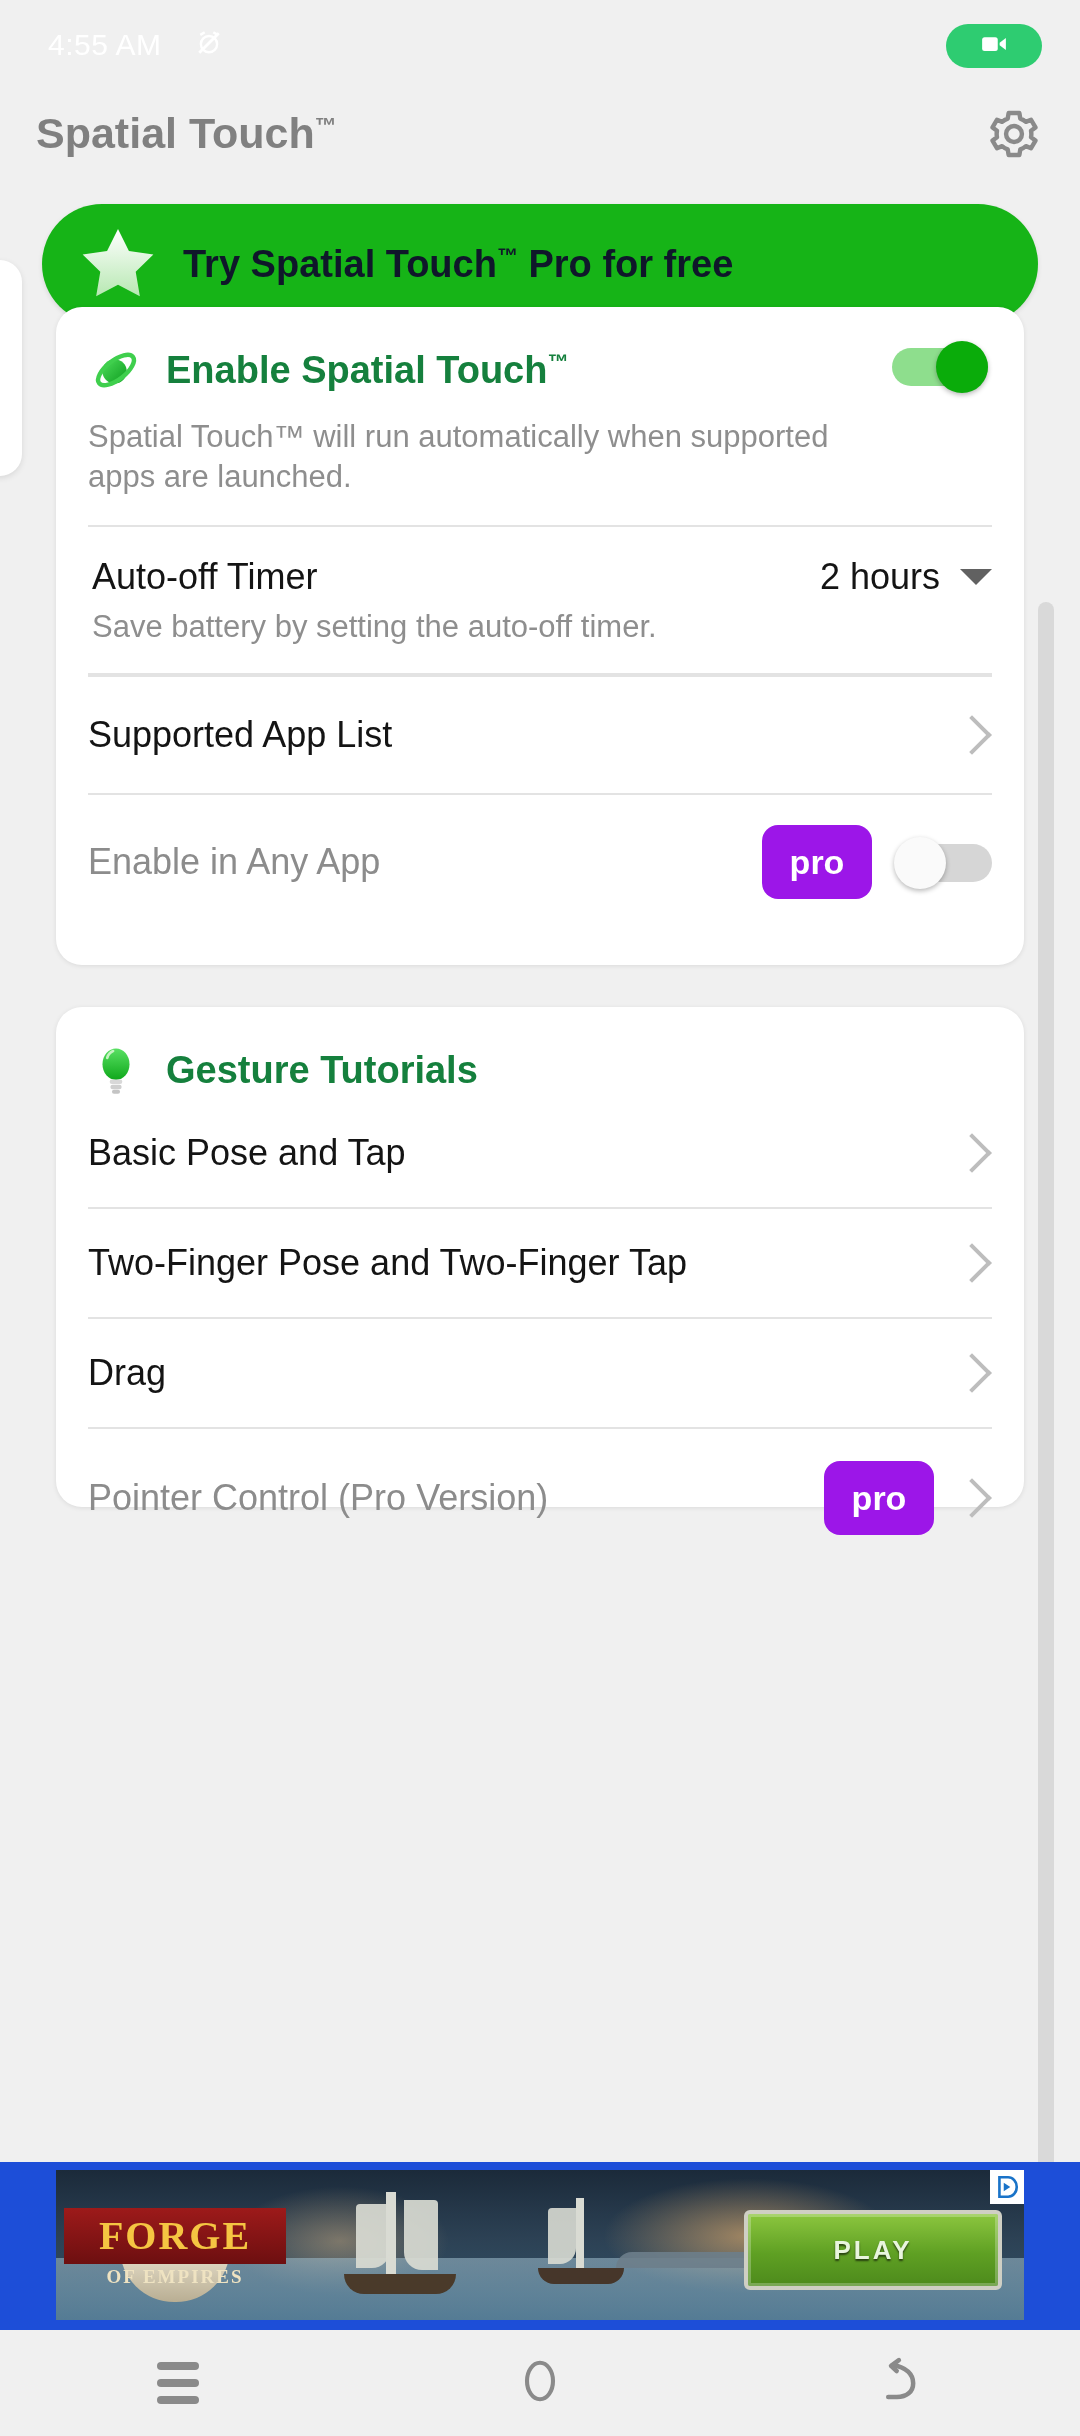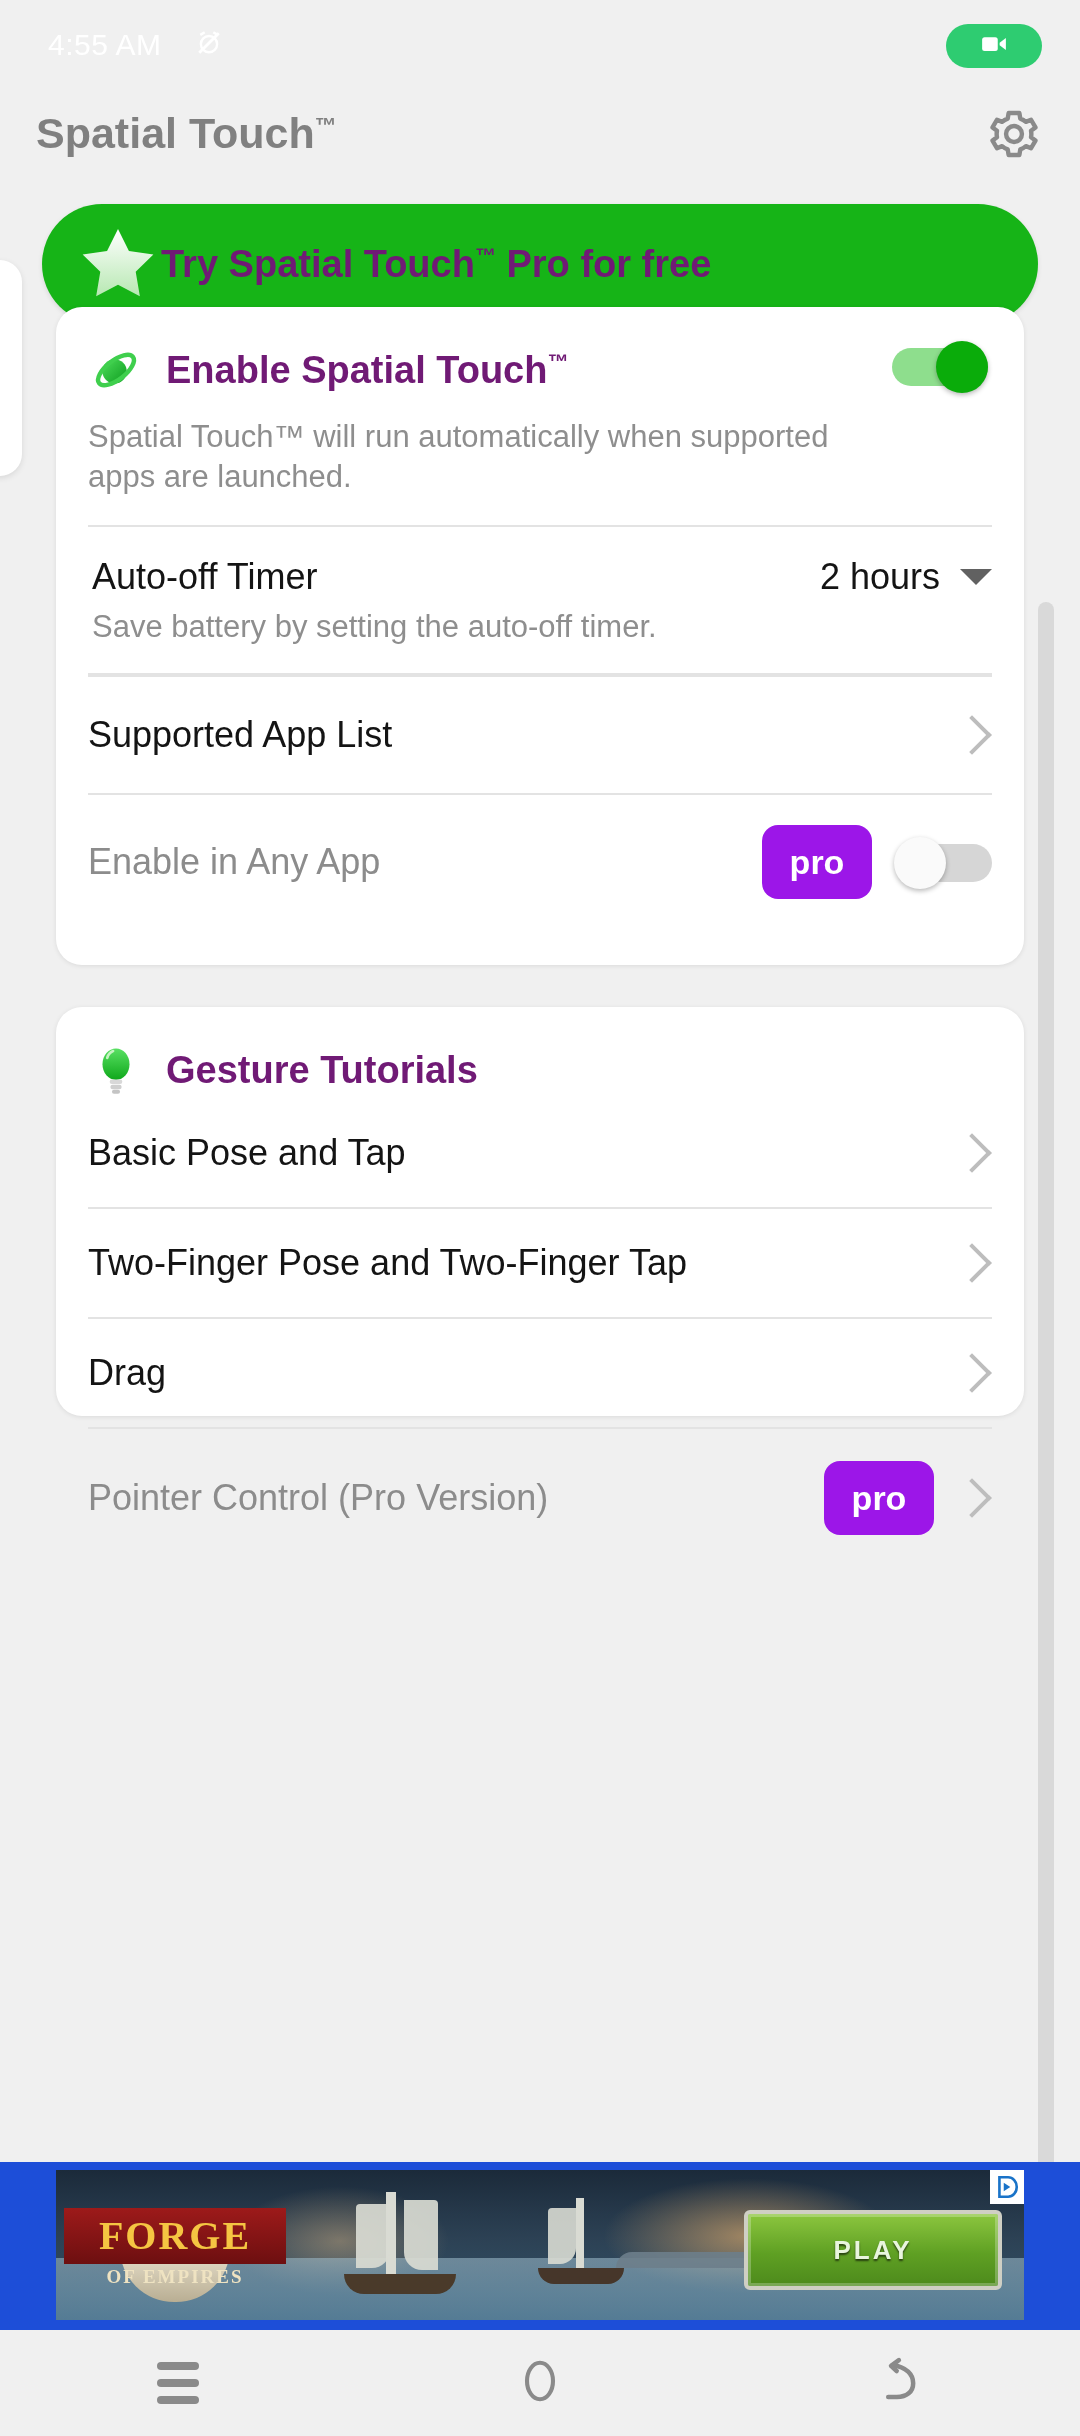--- a/index.html
+++ b/index.html
@@ -109,61 +109,62 @@
     display: flex;
     align-items: center;
     box-shadow: 0 2px 5px rgba(0,0,0,0.10);
   }
   .pro-banner .star {
     margin-left: 33px;
     width: 86px; height: 86px;
     flex: 0 0 auto;
   }
   .pro-banner-text {
+    margin-left: 22px;
     font-size: 38px;
     font-weight: bold;
-    color: #701a75;
+    color: #0f172a;
     white-space: nowrap;
     line-height: 44px;
   }
   .pro-banner-text sup {
     font-size: 21px;
     vertical-align: super;
     line-height: 0;
   }
 
   
   .card {
     position: absolute;
     left: 56px;
     width: 968px;
     background: #ffffff;
     border-radius: 26px;
     box-shadow: 0 1px 5px rgba(0,0,0,0.09);
   }
   #card-main { top: 105px; height: 658px; }
-  #card-tutorials { top: 805px; height: 409px; }
+  #card-tutorials { top: 805px; height: 500px; }
 
   .card-head {
     position: relative;
     display: flex;
     align-items: center;
     padding: 30px 0 0 32px;
     height: 66px;
   }
   .card-head .head-icon {
     width: 56px; height: 56px;
     flex: 0 0 auto;
     display: flex; align-items: center; justify-content: center;
   }
   .card-head .head-title {
     margin-left: 22px;
     font-size: 38px;
     font-weight: bold;
-    color: #701a75;
+    color: #15803d;
     white-space: nowrap;
     line-height: 44px;
   }
   .card-head .head-title sup {
     font-size: 21px;
     vertical-align: super;
     line-height: 0;
   }
 
   .row {

